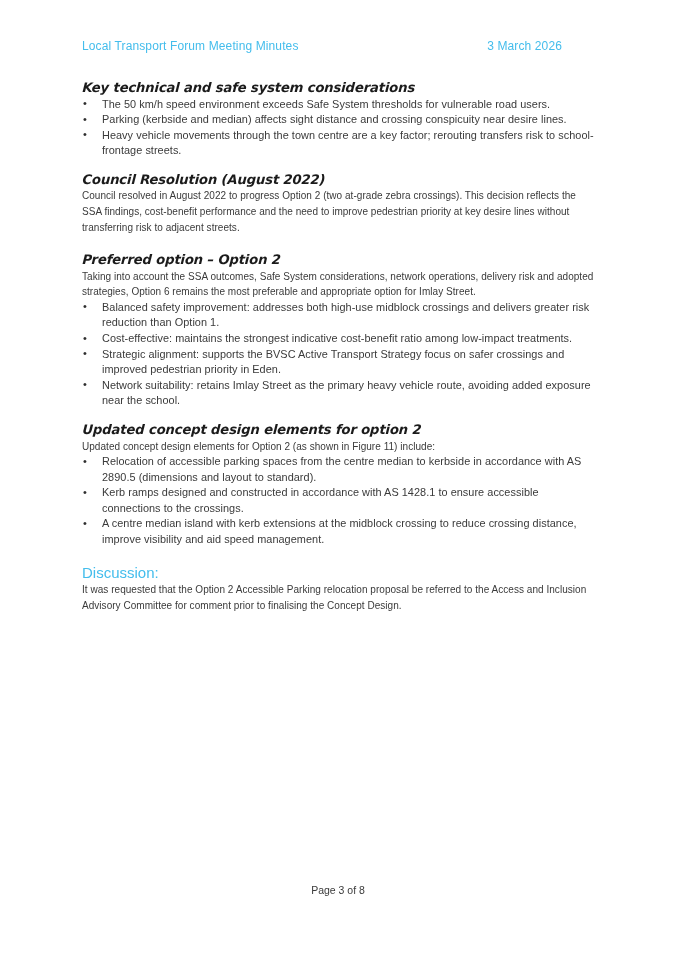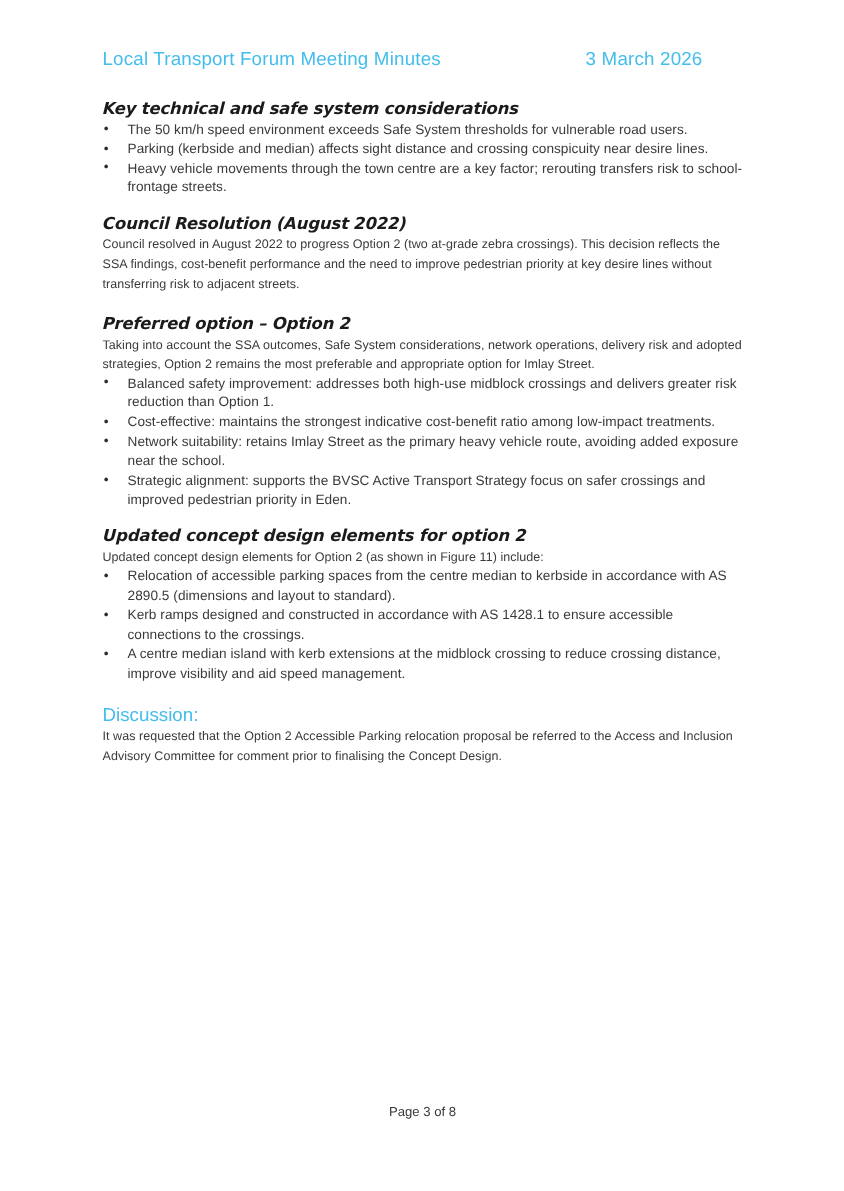--- a/index.html
+++ b/index.html
@@ -25,21 +25,21 @@
 
   
   .page-header {
     position: absolute;
     left: 82px;
     top: 39px;
     width: 480px;
     display: flex;
     justify-content: space-between;
     align-items: baseline;
-    font-size: 15px;
+    font-size: 12px;
     color: #44bdec;
     letter-spacing: .01em;
   }
   .page-header .hdr-title,
   .page-header .hdr-date { white-space: nowrap; }
 
   
   .h-sec {
     font-family: "DejaVu Sans", sans-serif;
     font-size: 13.2px;
@@ -133,27 +133,27 @@
       <li>Parking (kerbside and median) affects sight distance and crossing conspicuity near desire lines.</li>
       <li>Heavy vehicle movements through the town centre are a key factor; rerouting transfers risk to school-frontage streets.</li>
     </ul>
 
     <h2 class="h-sec sp-head-after-list">Council Resolution (August 2022)</h2>
 
     <p class="body sp-after-head">Council resolved in August 2022 to progress Option 2 (two at-grade zebra crossings). This decision reflects the SSA findings, cost-benefit performance and the need to improve pedestrian priority at key desire lines without transferring risk to adjacent streets.</p>
 
     <h2 class="h-sec sp-h-before">Preferred option – Option 2</h2>
 
-    <p class="body sp-after-head">Taking into account the SSA outcomes, Safe System considerations, network operations, delivery risk and adopted strategies, Option 2 remains the most preferable and appropriate option for Imlay Street.</p>
+    <p class="body sp-after-head">Taking into account the SSA outcomes, Safe System considerations, network operations, delivery risk and adopted strategies, Option 6 remains the most preferable and appropriate option for Imlay Street.</p>
 
     <ul class="blist sp-after-para">
       <li>Balanced safety improvement: addresses both high-use midblock crossings and delivers greater risk reduction than Option 1.</li>
       <li>Cost-effective: maintains the strongest indicative cost-benefit ratio among low-impact treatments.</li>
+      <li>Strategic alignment: supports the BVSC Active Transport Strategy focus on safer crossings and improved pedestrian priority in Eden.</li>
       <li>Network suitability: retains Imlay Street as the primary heavy vehicle route, avoiding added exposure near the school.</li>
-      <li>Strategic alignment: supports the BVSC Active Transport Strategy focus on safer crossings and improved pedestrian priority in Eden.</li>
     </ul>
 
     <h2 class="h-sec sp-head-after-list">Updated concept design elements for option 2</h2>
 
     <p class="body sp-after-head">Updated concept design elements for Option 2 (as shown in Figure 11) include:</p>
 
     <ul class="blist sp-after-para">
       <li>Relocation of accessible parking spaces from the centre median to kerbside in accordance with AS 2890.5 (dimensions and layout to standard).</li>
       <li>Kerb ramps designed and constructed in accordance with AS 1428.1 to ensure accessible connections to the crossings.</li>
       <li>A centre median island with kerb extensions at the midblock crossing to reduce crossing distance, improve visibility and aid speed management.</li>

